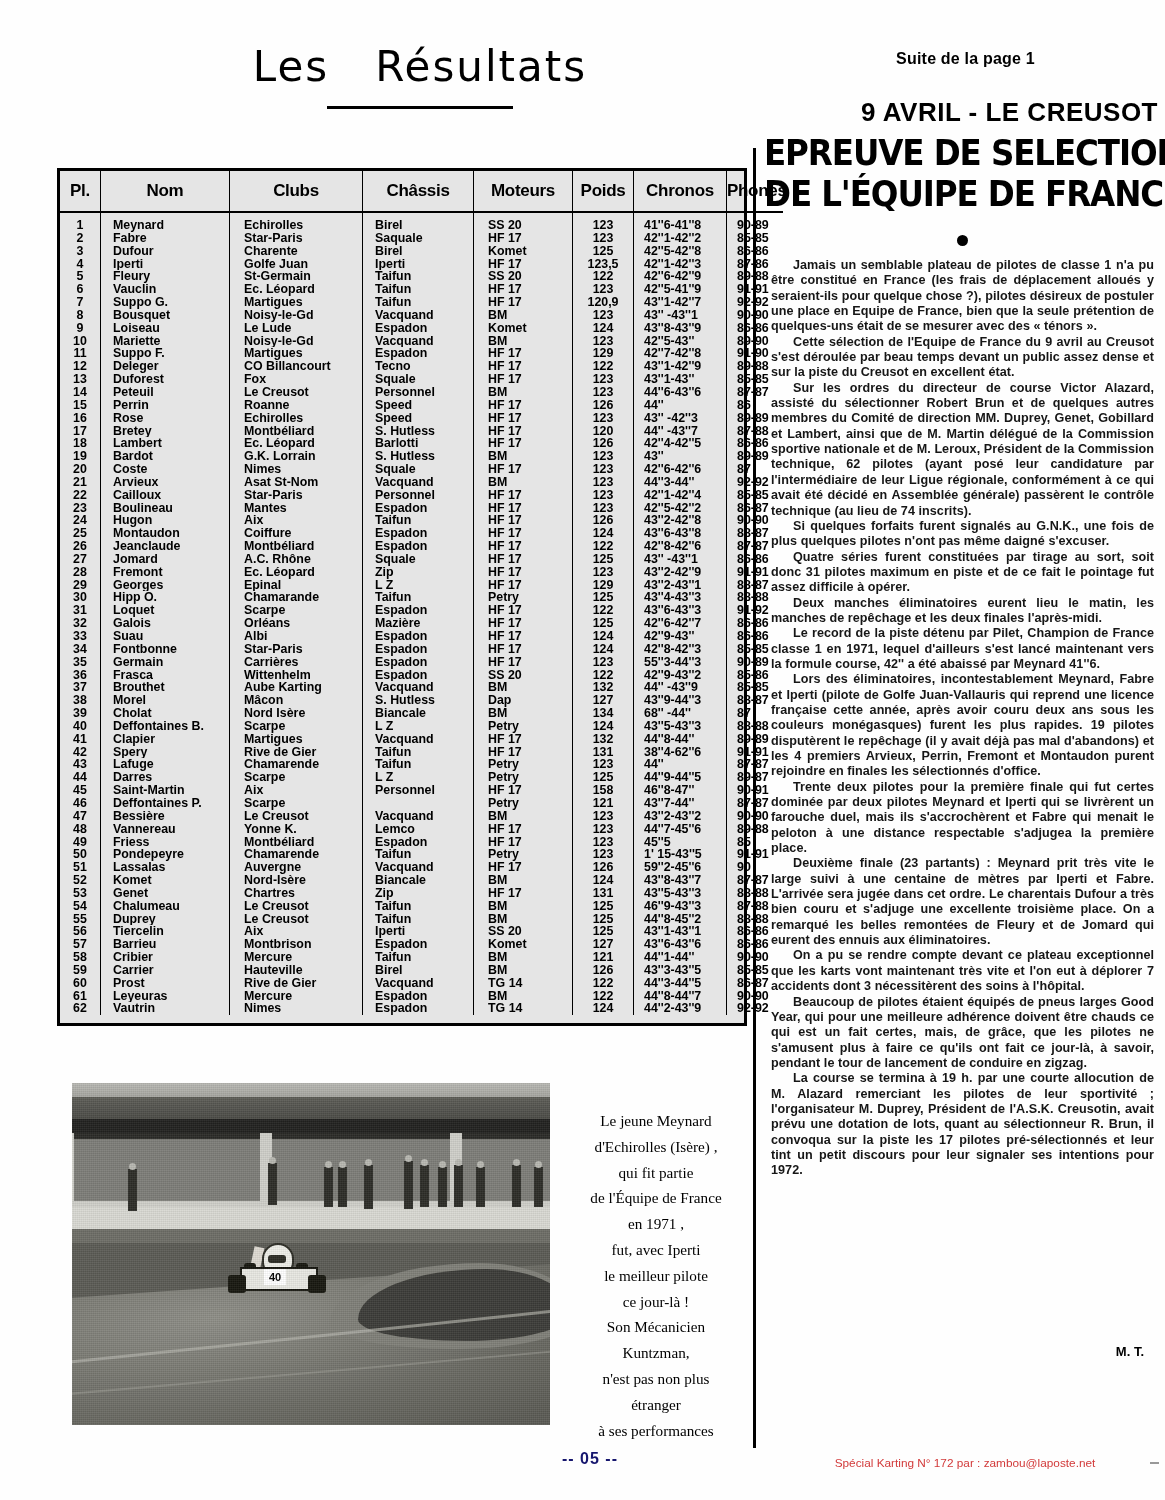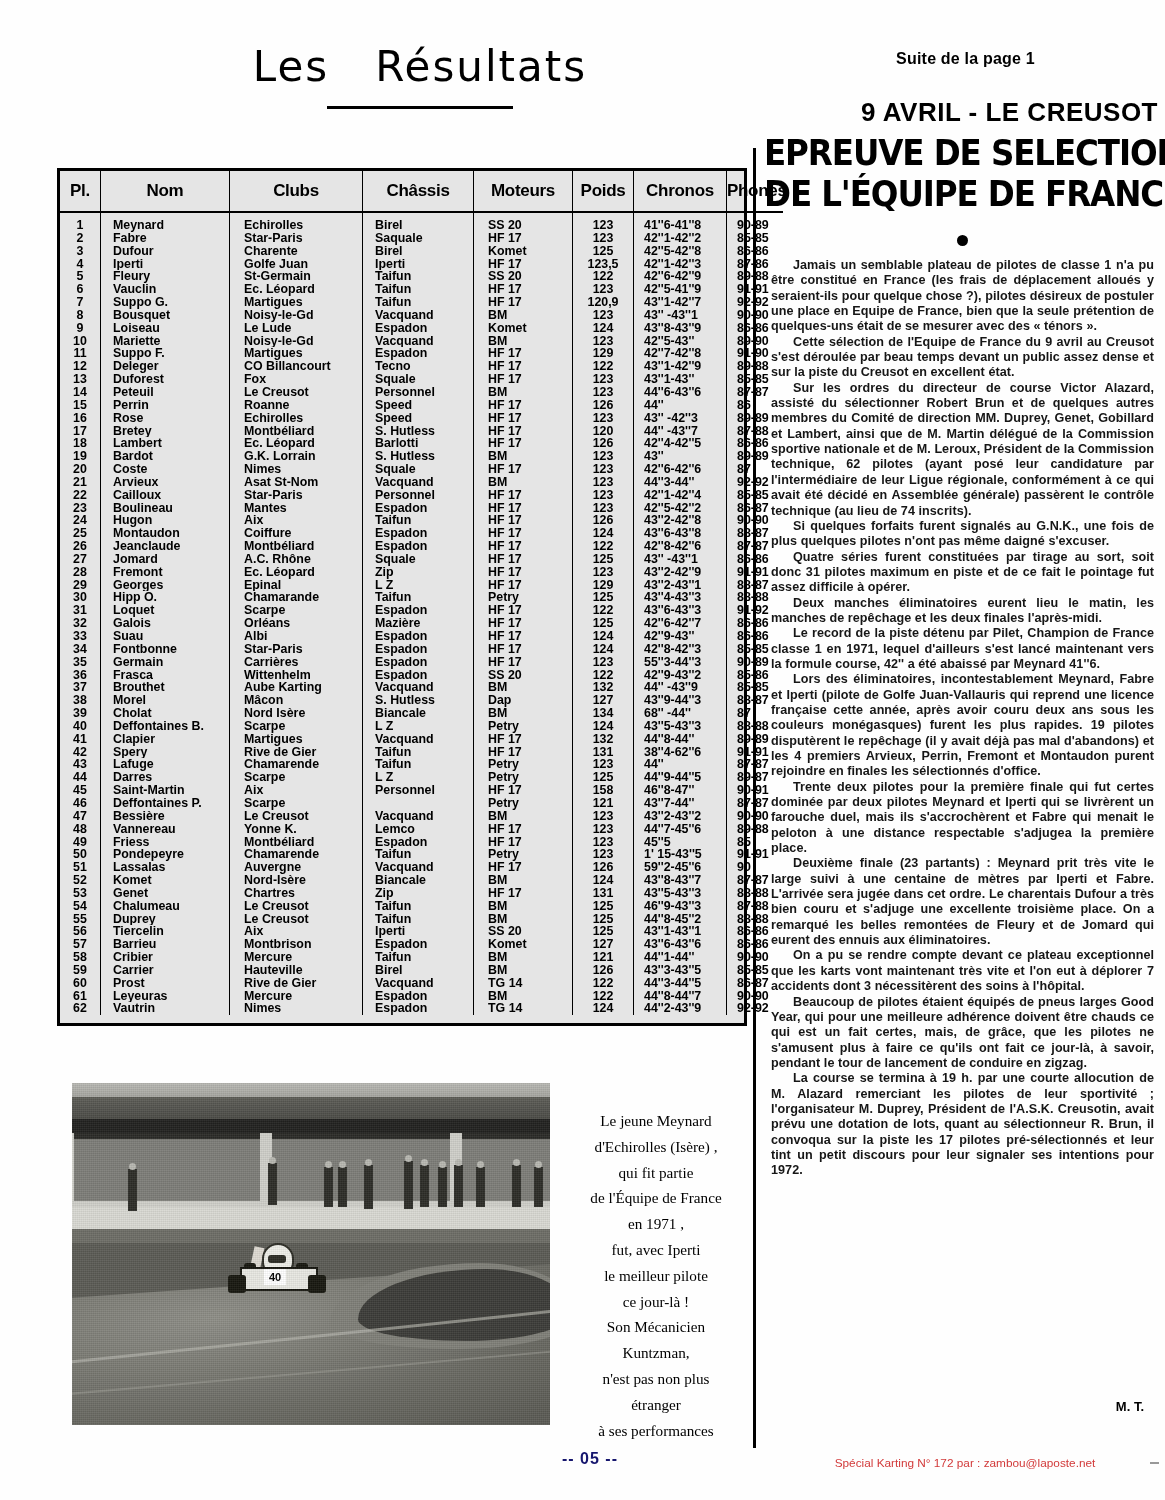--- a/index.html
+++ b/index.html
@@ -286,21 +286,21 @@
     font-size: 12.6px;
     line-height: 15.35px;
     text-align: justify;
     font-weight: 600;
     letter-spacing: .05px;
     color:#161616;
   }
   #article p { margin: 0; text-indent: 22px; }
 
   #signature {
-    position:absolute; left:0; top:1399px; width: 378px;
+    position:absolute; left:0; top:1344px; width: 378px;
     text-align: right;
     font-size: 13px; font-weight:bold;
   }
 
   
   #page-number {
     position:absolute; left:480px; top:1450px; width: 220px;
     text-align:center;
     color:#16166e;
     font-size: 16px; font-weight: bold;

